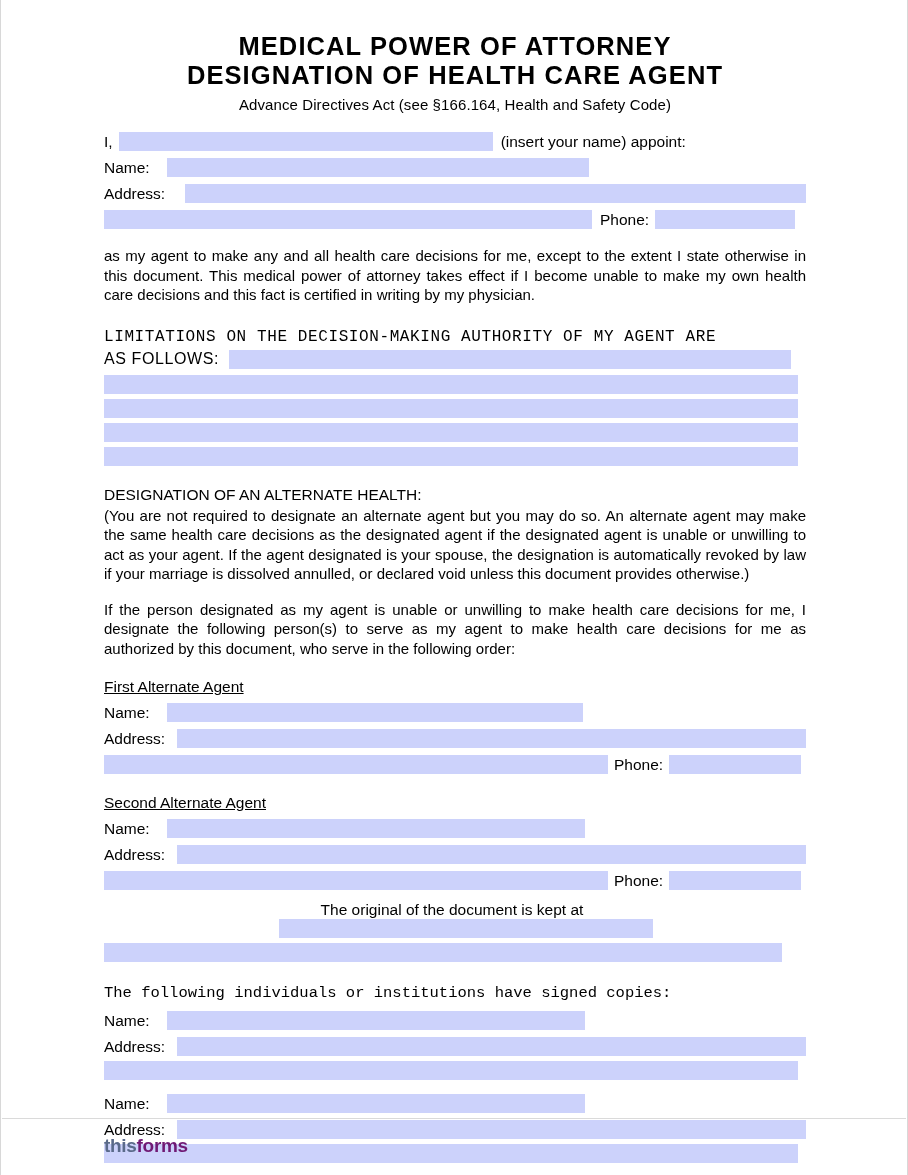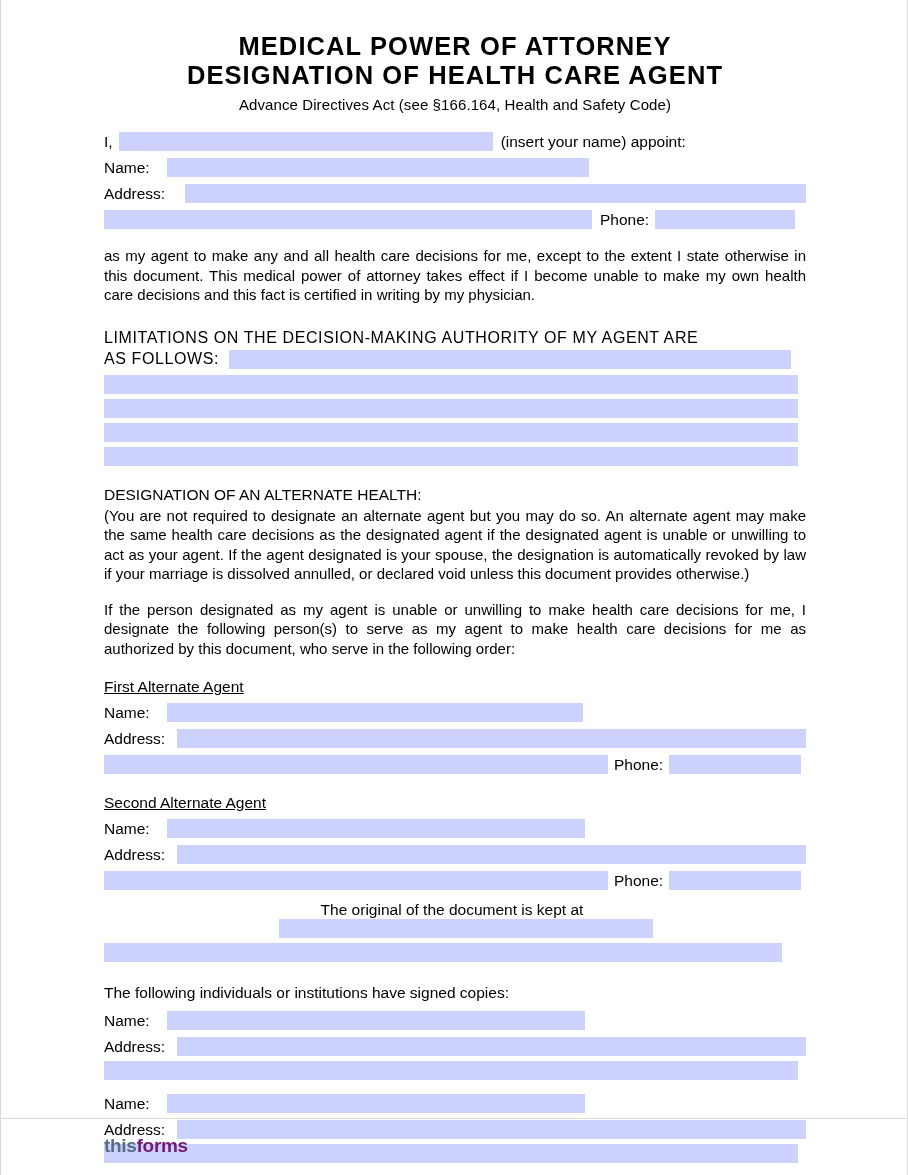--- a/index.html
+++ b/index.html
@@ -72,20 +72,21 @@
     font-size: 15px;
     line-height: 19.5px;
     text-align: justify;
     margin-top: 14px;
   }
   .section-head {
     font-size: 16px;
     line-height: 21px;
     margin-top: 22px;
     letter-spacing: 0.6px;
+    font-family: Liberation Mono, monospace;
   }
   .underline-head {
     font-size: 15.5px;
     text-decoration: underline;
     margin-top: 20px;
   }
   .plain-head {
     font-size: 15.5px;
     margin-top: 20px;
   }
@@ -201,21 +202,21 @@
       <span class="lbl" style="margin-left:6px;">Phone:</span>
       <span class="fill" style="width:132px;"></span>
     </div>
 
     <div class="row" style="margin-top:11px;flex-direction:column;">
       <span class="lbl" style="font-size:15.5px;">The original of the document is kept at</span>
       <span class="fill" style="width:374px;margin-left:22px;"></span>
     </div>
     <div class="fill-row" style="width:678px;margin-top:5px;"></div>
 
-    <div class="plain-head" style="margin-top:22px;">The following individuals or institutions have signed copies:</div>
+    <div class="plain-head" style="margin-top:22px;font-family:Liberation Mono, monospace;">The following individuals or institutions have signed copies:</div>
 
     <div class="row" style="margin-top:9px;">
       <span class="lbl" style="width:57px;">Name:</span>
       <span class="fill" style="width:418px;"></span>
     </div>
 
     <div class="row">
       <span class="lbl" style="width:68px;">Address:</span>
       <span class="fill" style="width:634px;"></span>
     </div>

